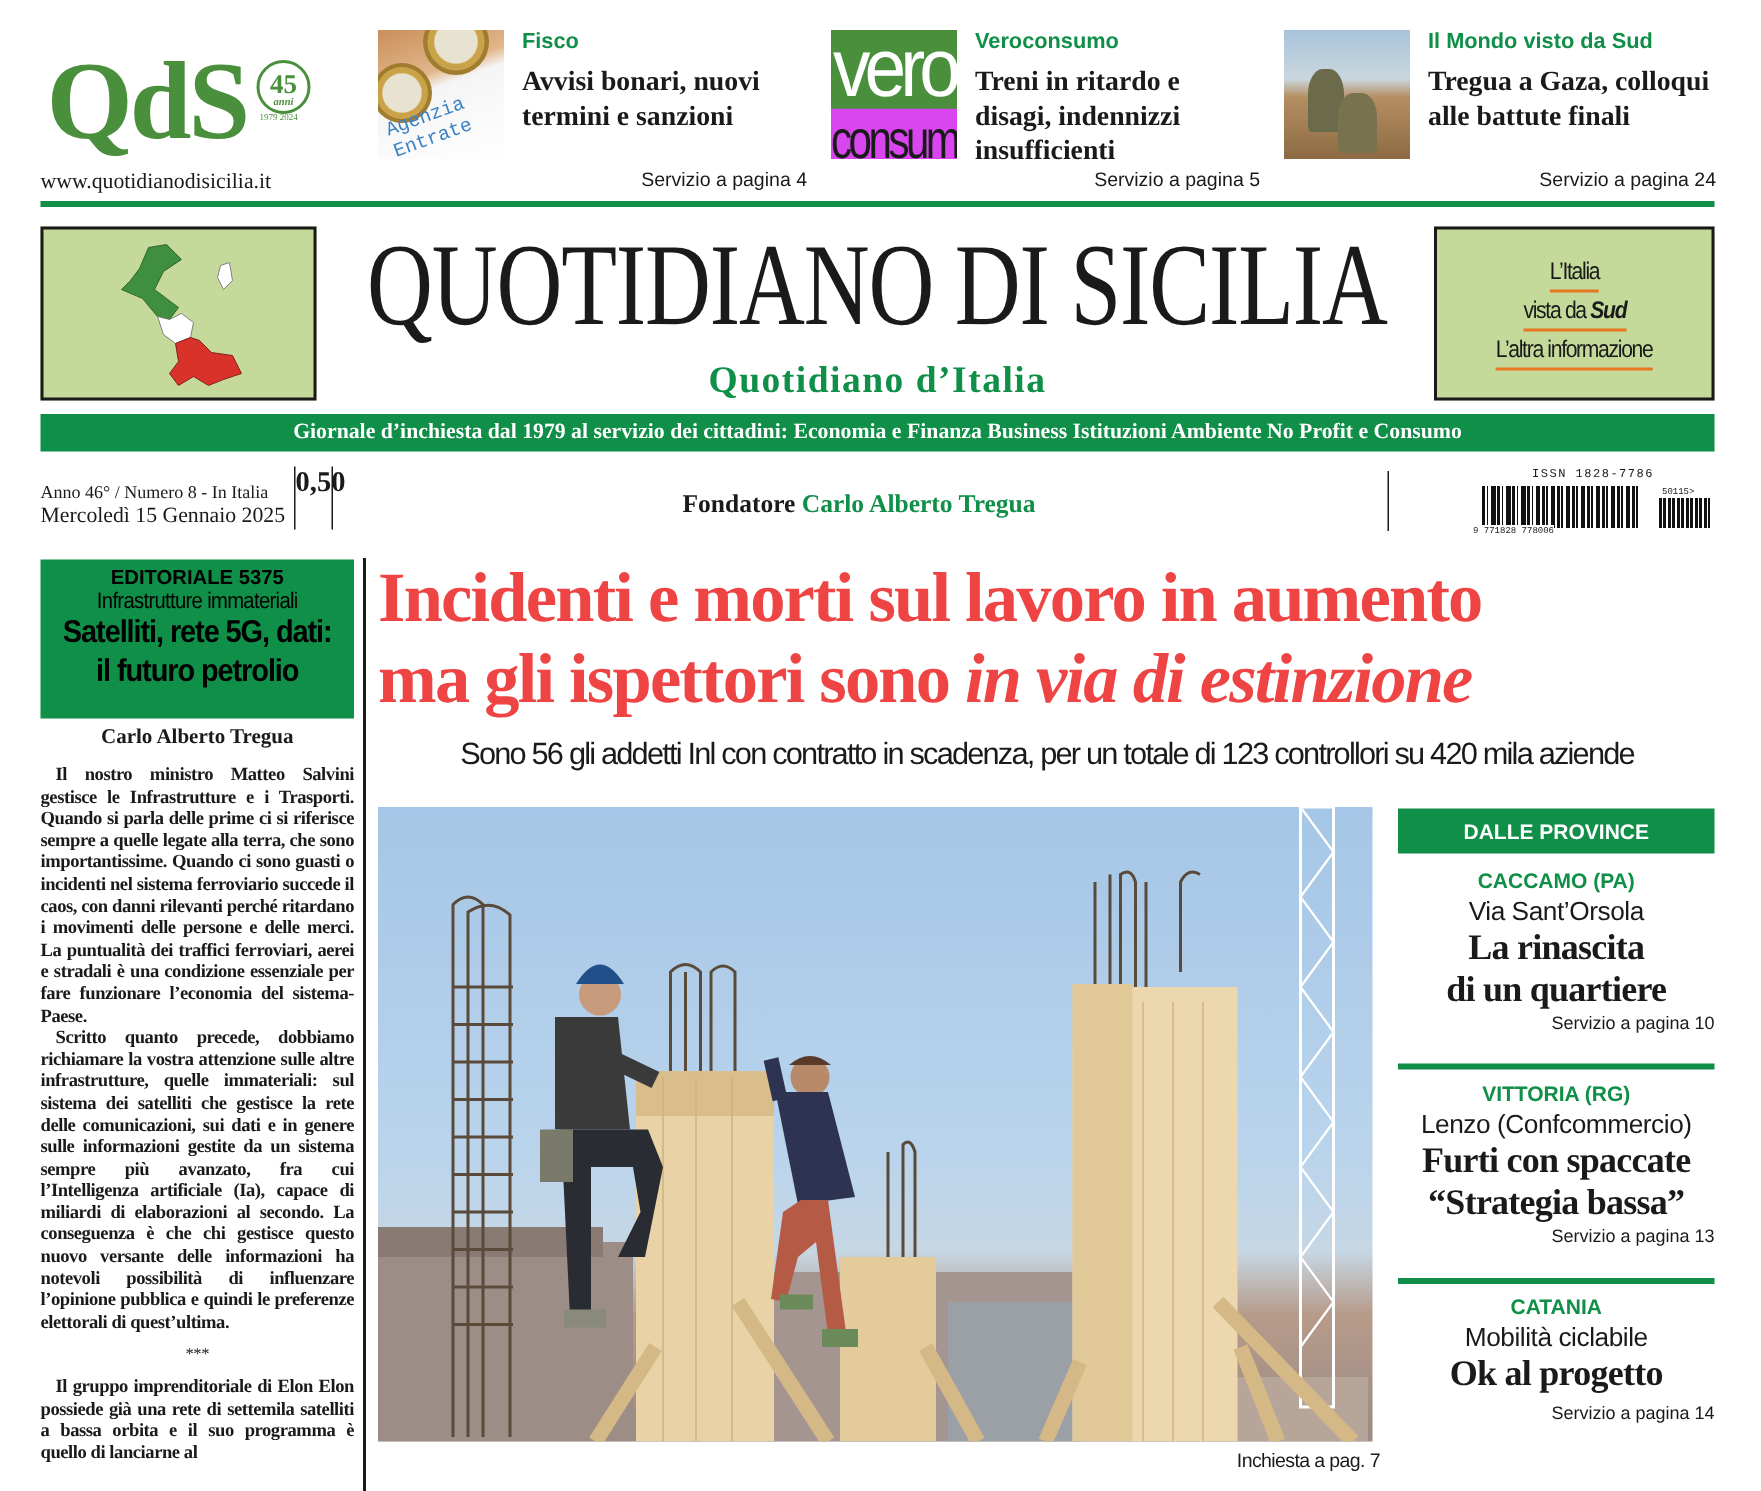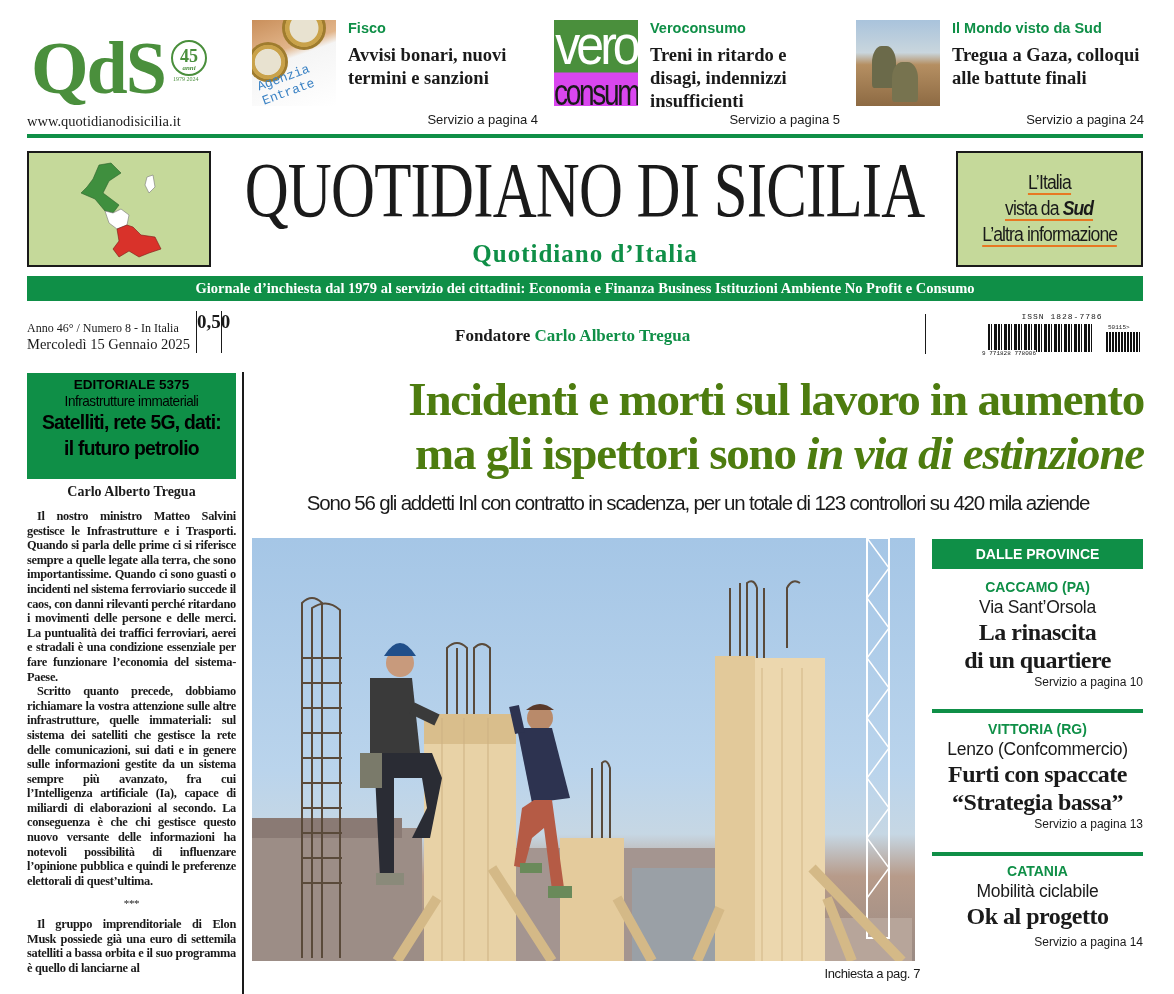--- a/index.html
+++ b/index.html
@@ -32,21 +32,21 @@
   .thumb-vero { background: #d946ef; }
   .vero-top { position: absolute; left: 0; top: 0; width: 84px; height: 50px; background: #4a8f3c; color: #fff; font-family: "Liberation Sans", sans-serif; font-size: 50px; line-height: 50px; text-align: center; letter-spacing: -4px; transform: scaleY(1.1); }
   .vero-bot { position: absolute; left: 0; top: 56px; width: 84px; font-family: "Liberation Sans", sans-serif; font-size: 36px; line-height: 34px; color: #1a1a1a; letter-spacing: -3px; text-align: center; transform: scaleX(0.78); transform-origin: left; white-space: nowrap; }
   .thumb-gaza { background: linear-gradient(180deg, #a9c3dc 0%, #c9d6dd 38%, #b58f62 52%, #8d6a43 100%); }
   .soldier { position: absolute; background: #6b6a4a; border-radius: 40% 40% 10% 10%; }
 
   
   .map-box { left: 27px; top: 151px; width: 184px; height: 116px; background: #c5d99a; border: 2px solid #1a1a1a; }
   .masthead { left: 218px; top: 146px; width: 728px; text-align: center; font-family: "Liberation Serif", serif; font-size: 78px; line-height: 88px; color: #1a1a1a; letter-spacing: -1px; transform: scaleX(0.78); transform-origin: left top; width: 940px; white-space: nowrap; }
   .mast-sub { left: 400px; top: 240px; width: 370px; text-align: center; font-weight: bold; font-size: 25px; color: #0f8f47; letter-spacing: 1px; }
-  .sud-box { left: 956px; top: 151px; width: 187px; height: 116px; background: #c5d99a; border: 2px solid #1a1a1a; text-align: center; font-family: "Liberation Sans", sans-serif; font-size: 20px; line-height: 26px; padding-top: 16px; }
+  .sud-box { left: 956px; top: 151px; width: 187px; height: 116px; background: #c5d99a; border: 2px solid #1a1a1a; text-align: center; font-family: "Liberation Sans", sans-serif; font-size: 16px; line-height: 26px; padding-top: 16px; }
   .sud-box span { display: inline-block; border-bottom: 2px solid #e87722; line-height: 22px; letter-spacing: -1px; transform: scaleX(0.88); }
   .sud-box b { font-style: italic; }
 
   .banner { left: 27px; top: 276px; width: 1116px; height: 25px; background: #0f8f47; color: #fff; font-weight: bold; font-size: 14.5px; text-align: center; line-height: 25px; }
 
   
   .issue { left: 27px; top: 320px; font-size: 12px; line-height: 16px; }
   .issue .date { font-size: 14.5px; }
   .price { left: 196px; top: 311px; width: 26px; height: 42px; border-left: 1px solid #1a1a1a; border-right: 1px solid #1a1a1a; text-align: center; }
   .price .amt { font-weight: bold; font-size: 19px; line-height: 22px; }
@@ -66,21 +66,21 @@
   .ed-kicker { font-weight: bold; font-size: 13.5px; margin-top: 4px; }
   .ed-topic { font-size: 15px; letter-spacing: -0.5px; transform: scaleX(0.9); }
   .ed-title { font-weight: bold; font-size: 21px; line-height: 26px; letter-spacing: -0.8px; transform: scaleX(0.92); }
   .ed-author { left: 27px; top: 484px; width: 209px; text-align: center; font-weight: bold; font-size: 14px; }
   .col-rule { left: 242px; top: 372px; width: 2px; height: 622px; background: #1a1a1a; }
   .ed-body { left: 27px; top: 509px; width: 209px; font-weight: bold; font-size: 12.4px; line-height: 14.6px; text-align: justify; letter-spacing: -0.3px; }
   .ed-body p { text-indent: 10px; }
   .ed-body .stars { text-align: center; text-indent: 0; margin: 8px 0 6px; font-weight: normal; font-size: 11px; }
 
   
-  .headline { left: 252px; top: 372px; width: 892px; text-align: right; font-weight: bold; font-size: 47px; line-height: 54px; letter-spacing: -1.2px; color: #4d7c0f; }
+  .headline { left: 252px; top: 372px; width: 892px; text-align: left; font-weight: bold; font-size: 47px; line-height: 54px; letter-spacing: -1.2px; color: #ef4444; }
   .headline i { font-style: italic; }
   .subhead { left: 252px; top: 491px; width: 892px; text-align: center; font-family: "Liberation Sans", sans-serif; font-size: 20.5px; letter-spacing: -1.2px; }
   .photo { left: 252px; top: 538px; width: 663px; height: 423px; overflow: hidden; background: linear-gradient(180deg, #a5c6e6 0%, #bad4ec 55%, #c6d7e4 70%, #b79b8a 80%, #9a8b84 100%); }
   .caption { left: 700px; top: 966px; width: 220px; text-align: right; font-family: "Liberation Sans", sans-serif; font-size: 13px; letter-spacing: -0.4px; }
 
   
   .prov-head { left: 932px; top: 539px; width: 211px; height: 30px; background: #0f8f47; color: #fff; text-align: center; font-family: "Liberation Sans", sans-serif; font-weight: bold; font-size: 14px; line-height: 30px; }
   .prov { left: 932px; width: 211px; text-align: center; }
   .prov .loc { font-family: "Liberation Sans", sans-serif; font-weight: bold; font-size: 14px; color: #0f8f47; line-height: 18px; }
   .prov .topic { font-family: "Liberation Sans", sans-serif; font-size: 17.5px; line-height: 22px; letter-spacing: -0.3px; }
@@ -176,21 +176,21 @@
 <div class="abs ed-box">
   <div class="ed-kicker">EDITORIALE 5375</div>
   <div class="ed-topic">Infrastrutture immateriali</div>
   <div class="ed-title">Satelliti, rete 5G, dati: il futuro petrolio</div>
 </div>
 <div class="abs ed-author">Carlo Alberto Tregua</div>
 <div class="abs ed-body">
   <p>Il nostro ministro Matteo Salvini gestisce le Infrastrutture e i Trasporti. Quando si parla delle prime ci si riferisce sempre a quelle legate alla terra, che sono importantissime. Quando ci sono guasti o incidenti nel sistema ferroviario succede il caos, con danni rilevanti perché ritardano i movimenti delle persone e delle merci. La puntualità dei traffici ferroviari, aerei e stradali è una condizione essenziale per fare funzionare l’economia del sistema-Paese.</p>
   <p>Scritto quanto precede, dobbiamo richiamare la vostra attenzione sulle altre infrastrutture, quelle immateriali: sul sistema dei satelliti che gestisce la rete delle comunicazioni, sui dati e in genere sulle informazioni gestite da un sistema sempre più avanzato, fra cui l’Intelligenza artificiale (Ia), capace di miliardi di elaborazioni al secondo. La conseguenza è che chi gestisce questo nuovo versante delle informazioni ha notevoli possibilità di influenzare l’opinione pubblica e quindi le preferenze elettorali di quest’ultima.</p>
   <p class="stars">***</p>
-  <p>Il gruppo imprenditoriale di Elon Musk possiede già una euro di settemila satelliti a bassa orbita e il suo programma è quello di lanciarne al</p>
+  <p>Il gruppo imprenditoriale di Elon Elon possiede già una rete di settemila satelliti a bassa orbita e il suo programma è quello di lanciarne al</p>
 </div>
 <div class="abs col-rule"></div>
 
 <div class="abs headline">
   <div>Incidenti e morti sul lavoro in aumento</div>
   <div><span>ma gli ispettori sono </span><i>in via di estinzione</i></div>
 </div>
 <div class="abs subhead">Sono 56 gli addetti Inl con contratto in scadenza, per un totale di 123 controllori su 420 mila aziende</div>
 
 <div class="abs photo">

